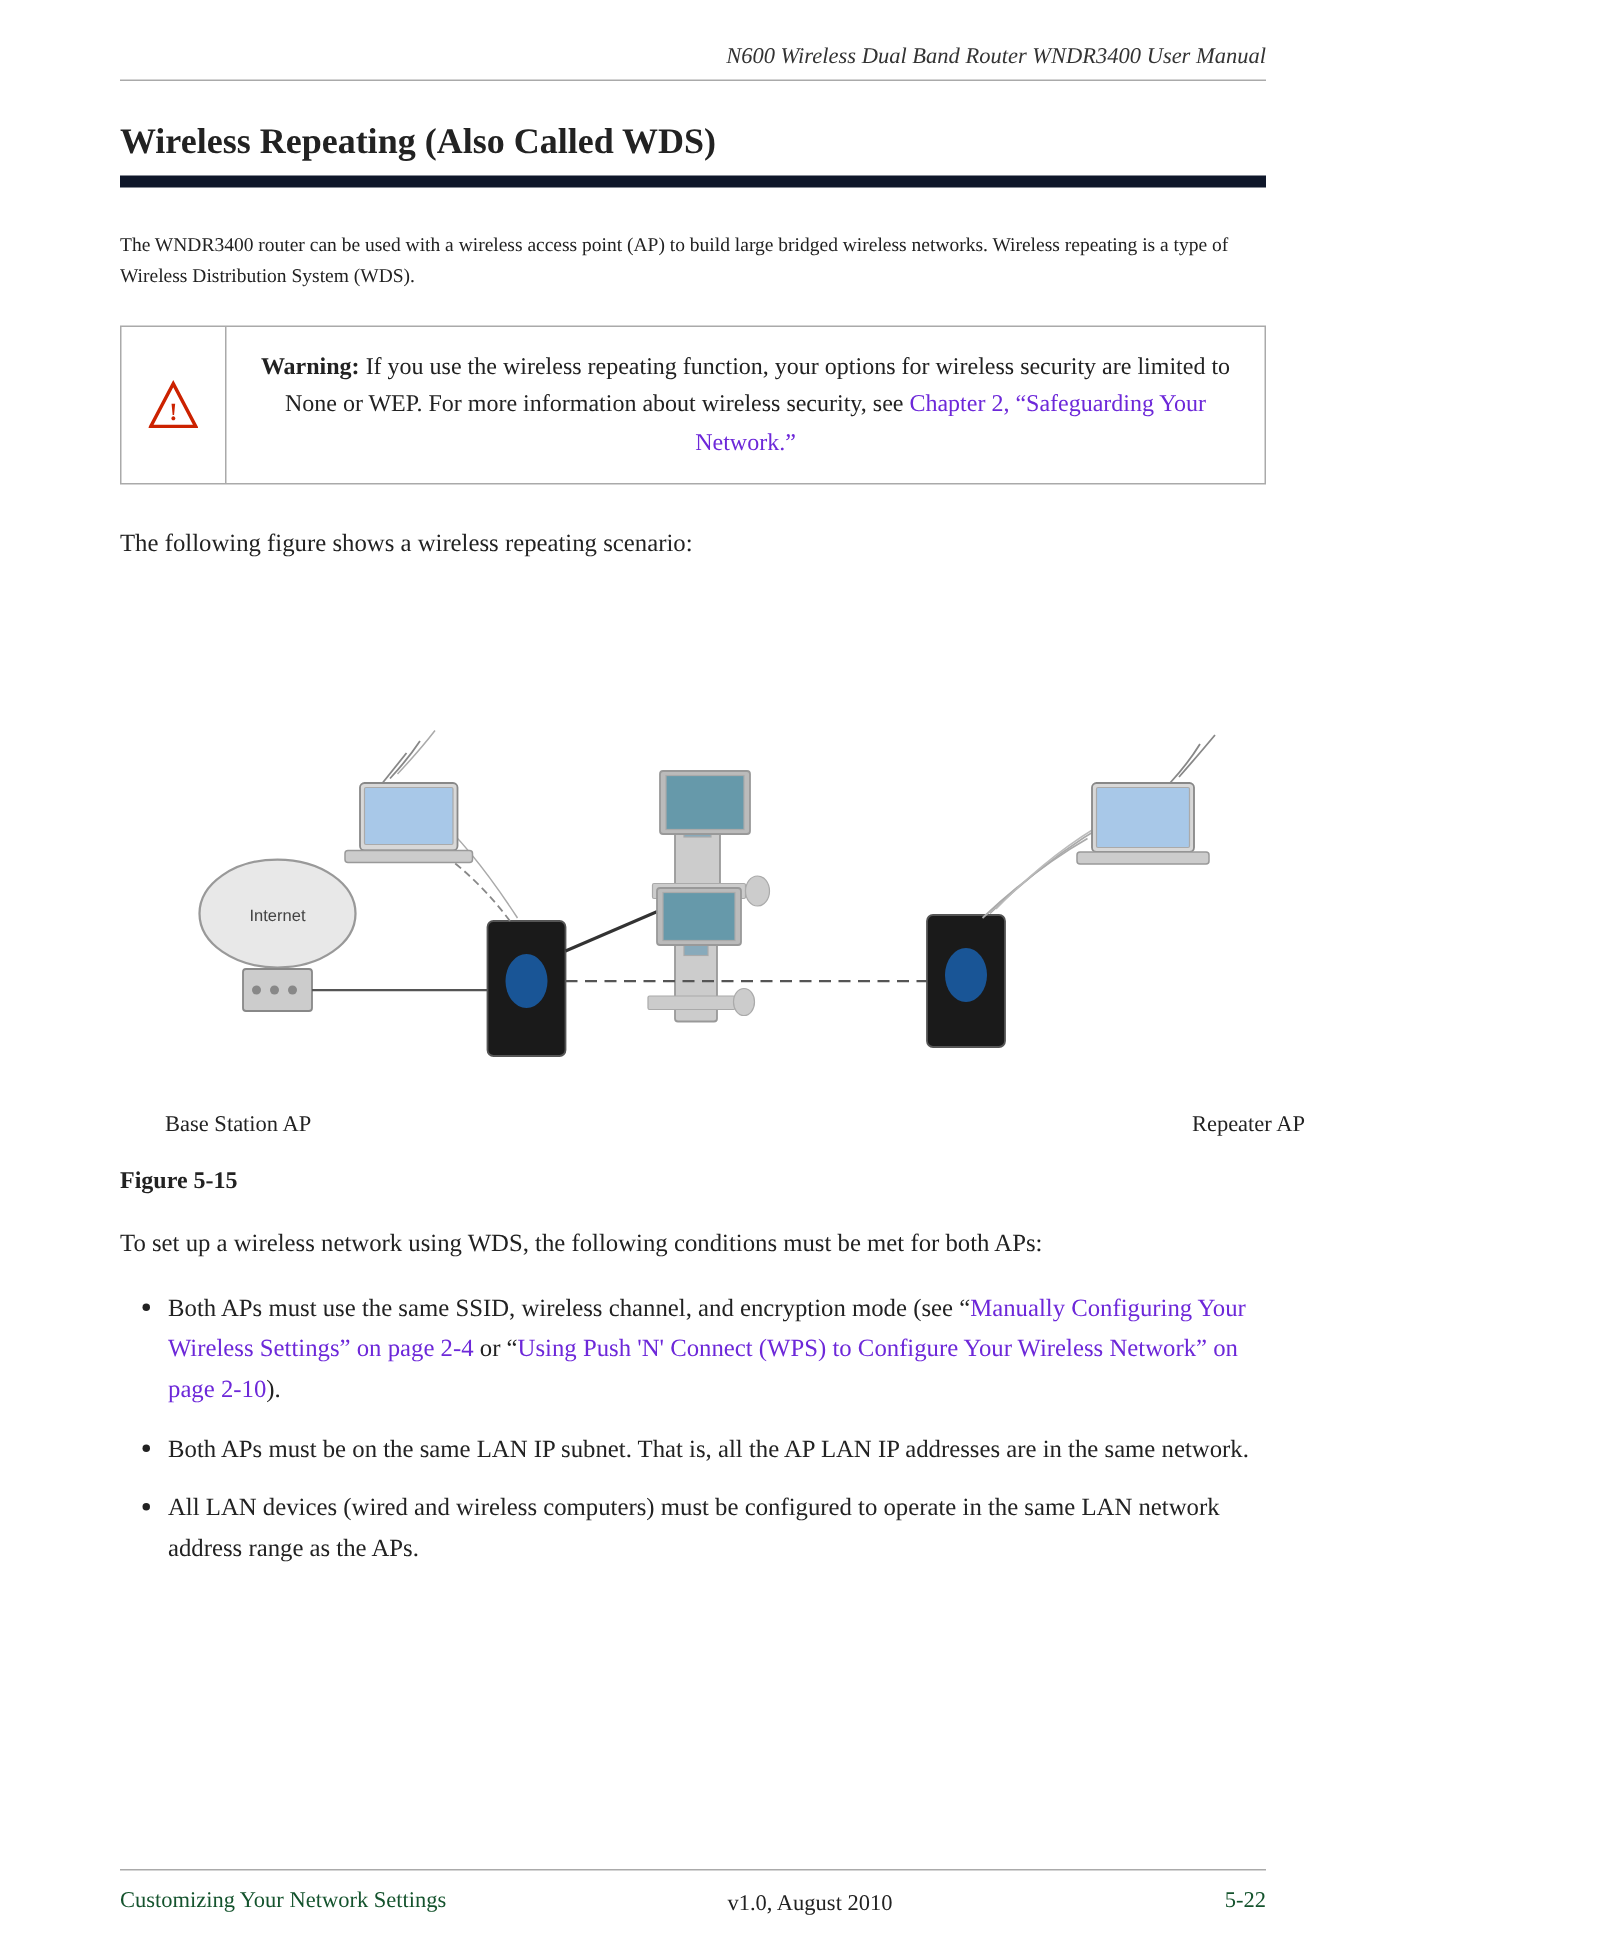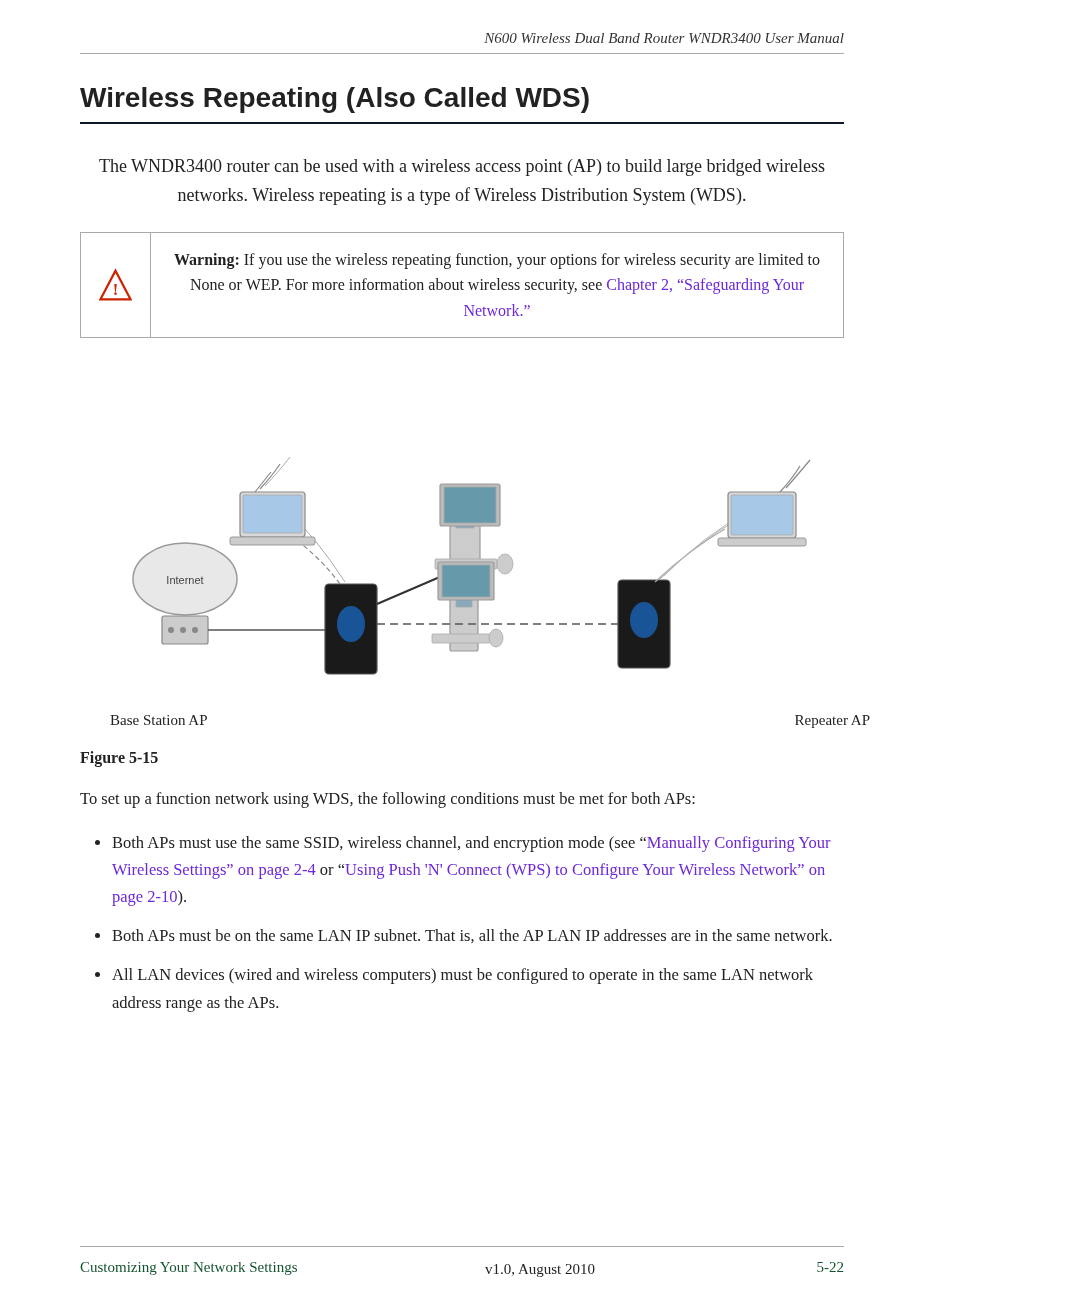--- a/index.html
+++ b/index.html
@@ -23,32 +23,31 @@
       border-bottom: 1px solid #aaa;
       padding-top: 30px;
       padding-bottom: 6px;
       text-align: right;
       font-style: italic;
       font-size: 15px;
       color: #333;
       margin-bottom: 28px;
     }
     .chapter-title {
-      font-size: 28px;
+      font-size: 24px;
       font-weight: bold;
-      font-family: Liberation Sans, sans-serif;
-      border-bottom: 2px solid #0f172a;
+      font-family: Liberation Serif, serif;
+      border-bottom: 8px solid #0f172a;
       padding-bottom: 8px;
       margin-bottom: 28px;
     }
     .intro-text {
-      font-size: 18px;
+      font-size: 13px;
       line-height: 1.6;
       margin-bottom: 22px;
-      text-align: center;
     }
     .warning-box {
       border: 1px solid #aaa;
       display: flex;
       flex-direction: row;
       align-items: stretch;
       margin-bottom: 26px;
     }
     .warning-icon-cell {
       display: flex;
@@ -157,20 +156,21 @@
       <svg class="warning-triangle" viewBox="0 0 44 44" xmlns="http://www.w3.org/2000/svg">
         <polygon points="22,3 42,41 2,41" fill="none" stroke="#cc2200" stroke-width="3"></polygon>
         <text x="22" y="35" text-anchor="middle" font-size="22" font-weight="bold" fill="#cc2200" font-family="serif">!</text>
       </svg>
     </div>
     <div class="warning-text-cell">
       <strong>Warning:</strong><span> If you use the wireless repeating function, your options for wireless security are limited to None or WEP. For more information about wireless security, see </span><a class="link">Chapter 2, “Safeguarding Your Network.”</a>
     </div>
   </div>
 
+  <p class="figure-caption-text">The following figure shows a wireless repeating scenario:</p>
 
   <div class="figure-container">
     <div class="figure-diagram">
       <svg width="820" height="340" viewBox="0 0 820 340" xmlns="http://www.w3.org/2000/svg">
 
         <ellipse cx="105" cy="215" rx="52" ry="36" fill="#e8e8e8" stroke="#999" stroke-width="1.5"></ellipse>
         <text x="105" y="220" text-anchor="middle" font-size="11" font-family="Arial" fill="#444">Internet</text>
 
         <rect x="82" y="252" width="46" height="28" fill="#ccc" stroke="#888" stroke-width="1.2" rx="2"></rect>
         <circle cx="91" cy="266" r="3" fill="#888"></circle>
@@ -235,21 +235,21 @@
       </svg>
     </div>
     <div class="figure-caption-row">
       <span>Base Station AP</span>
       <span>Repeater AP</span>
     </div>
   </div>
 
   <div class="figure-label">Figure 5-15</div>
 
-  <p class="body-text">To set up a function network using WDS, the following conditions must be met for both APs:</p>
+  <p class="body-text">To set up a wireless network using WDS, the following conditions must be met for both APs:</p>
 
   <ul class="bullet-list">
     <li class="bullet-item">
       <span>Both APs must use the same SSID, wireless channel, and encryption mode (see “</span><a class="link">Manually Configuring Your Wireless Settings” on page 2-4</a><span> or “</span><a class="link">Using Push 'N' Connect (WPS) to Configure Your Wireless Network” on page 2-10</a><span>).</span>
     </li>
     <li class="bullet-item">
       <span>Both APs must be on the same LAN IP subnet. That is, all the AP LAN IP addresses are in the same network.</span>
     </li>
     <li class="bullet-item">
       <span>All LAN devices (wired and wireless computers) must be configured to operate in the same LAN network address range as the APs.</span>

